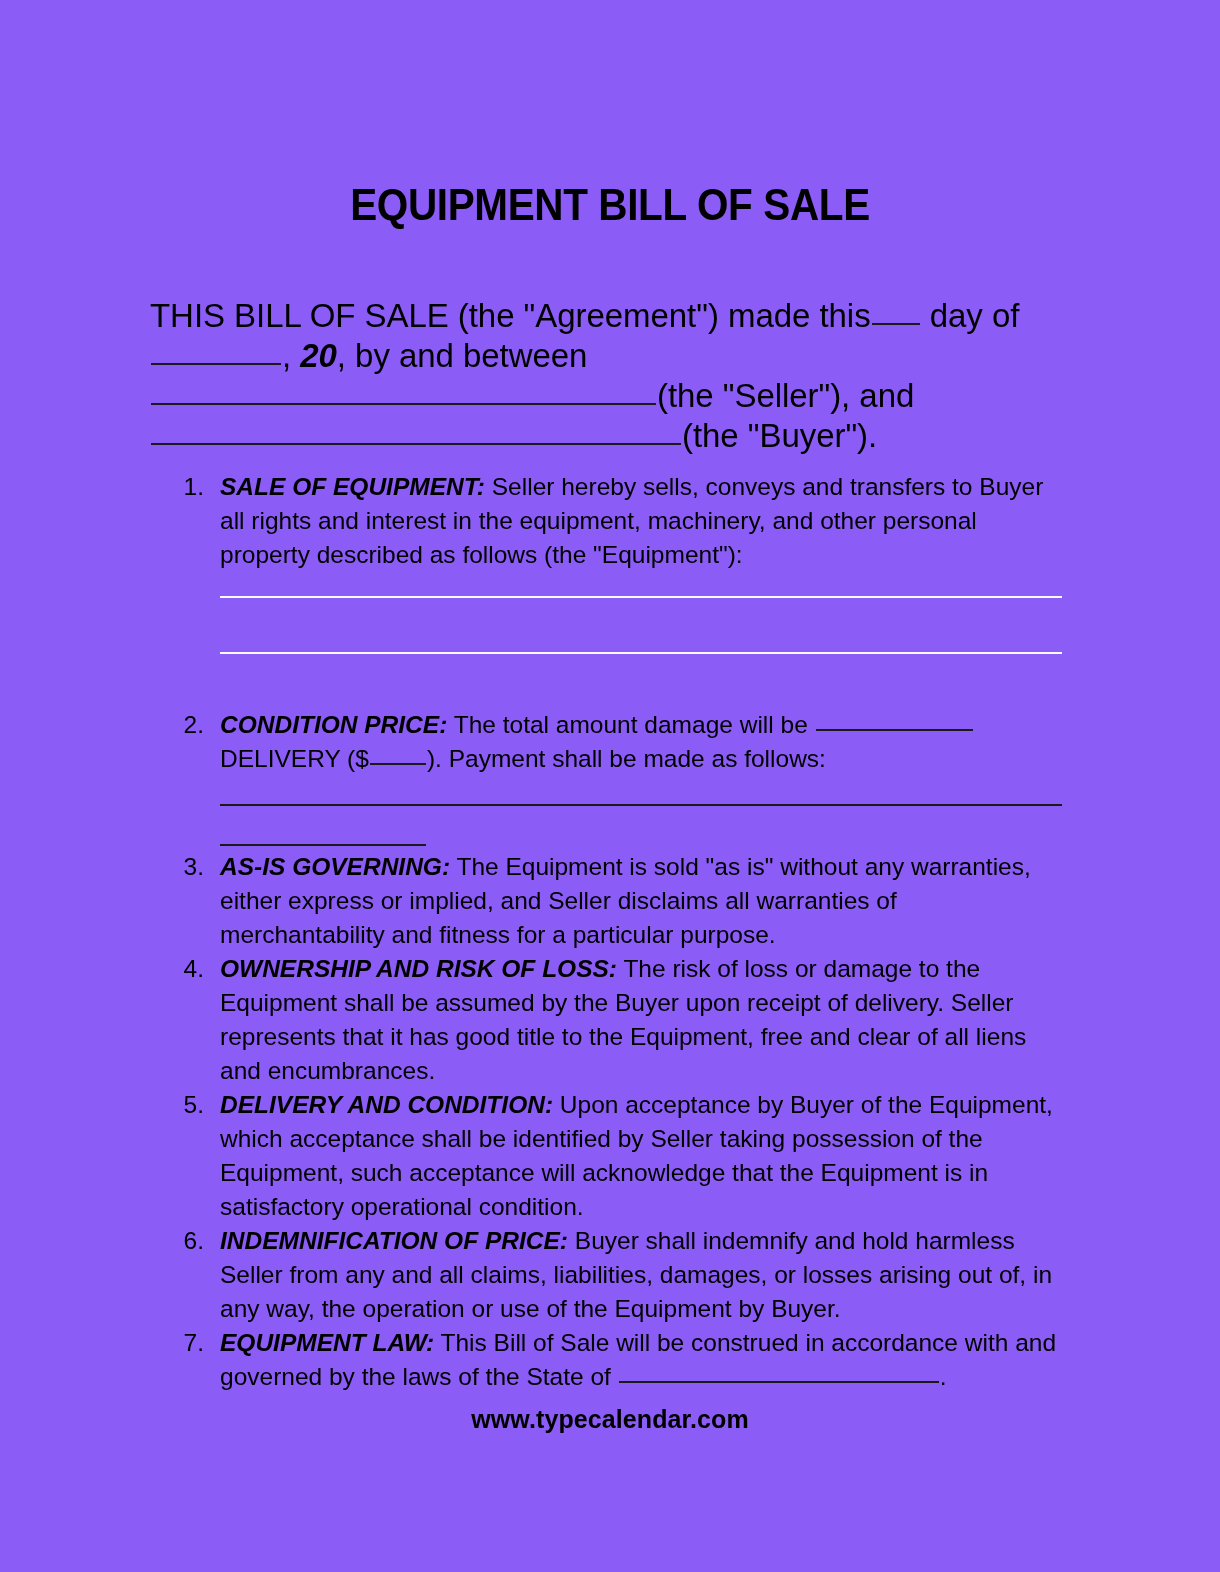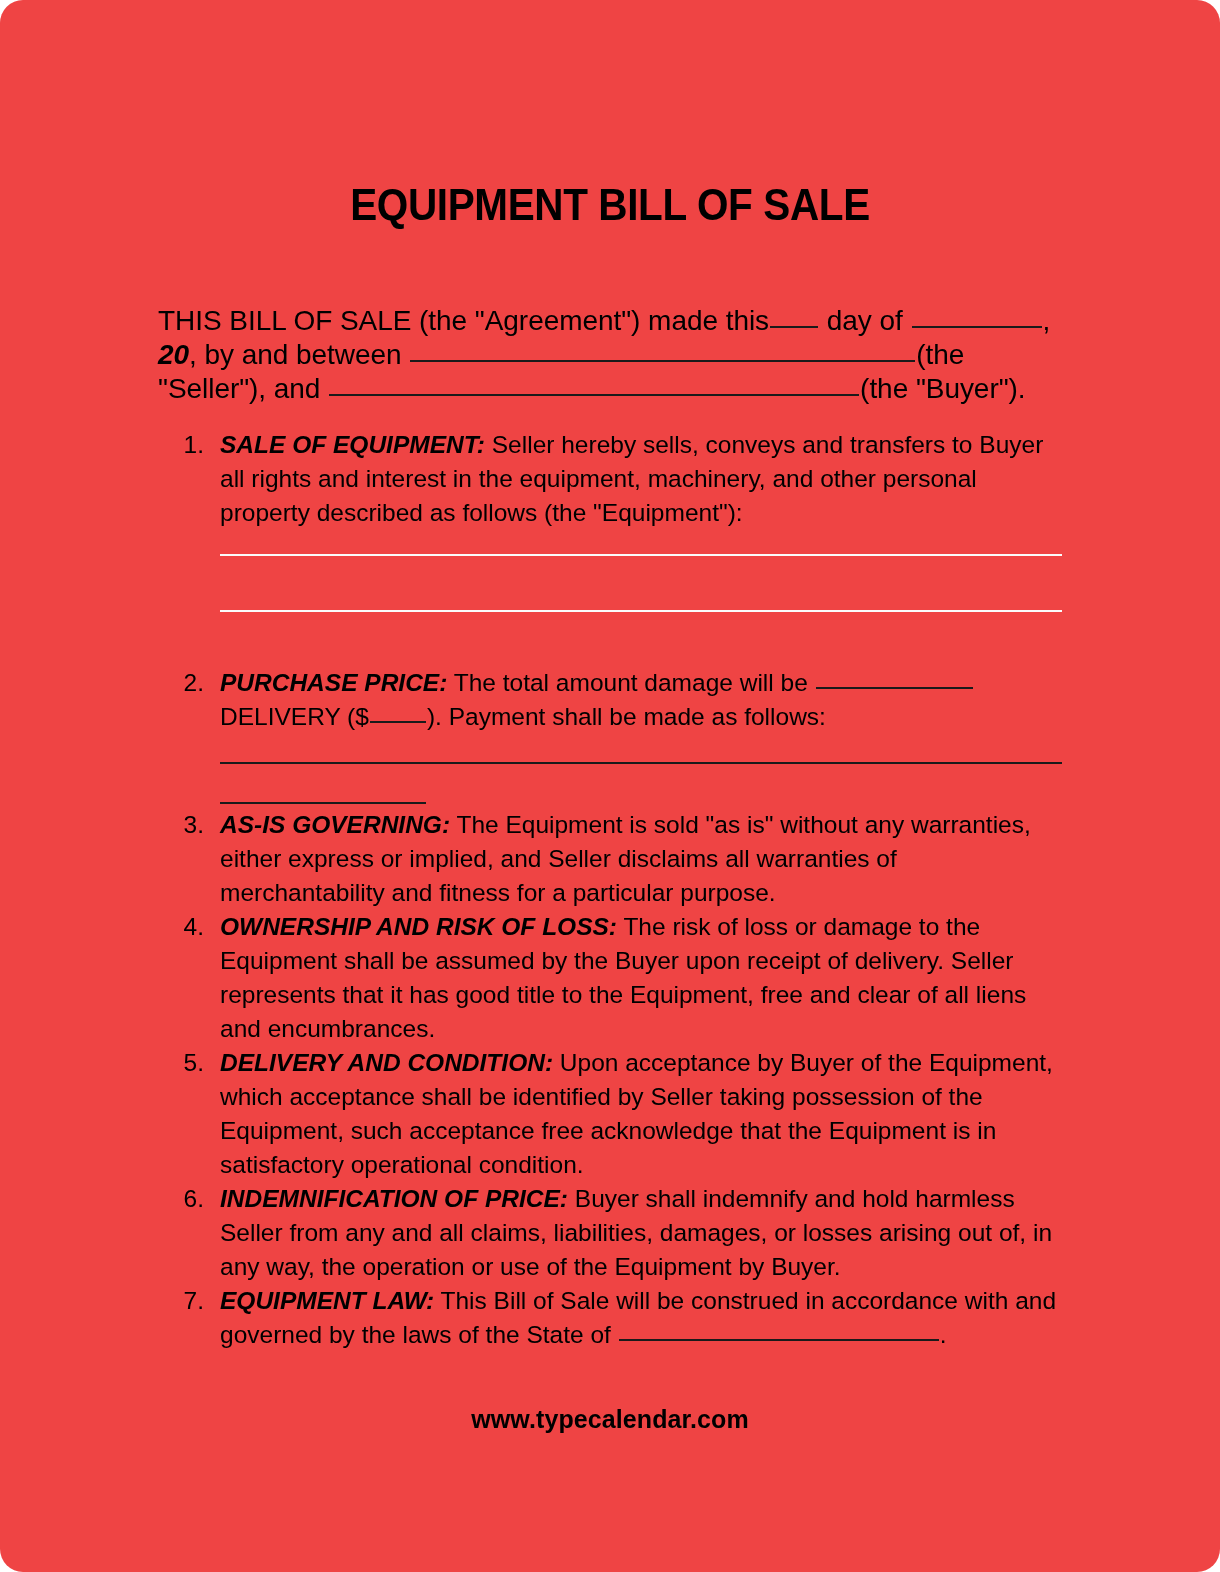--- a/index.html
+++ b/index.html
@@ -13,23 +13,22 @@
     height: 1572px;
     font-family: "Liberation Sans", sans-serif;
     color: #000000;
     -webkit-font-smoothing: antialiased;
   }
 
   .page {
     position: relative;
     width: 1220px;
     height: 1572px;
-    background: #ef4444;
+    background: #8b5cf6;
     box-sizing: border-box;
-    border-radius: 23px;
   }
 
   
   .doc-title {
     position: absolute;
     top: 152px;
     left: 0;
     width: 1220px;
     text-align: center;
     font-size: 44px;
@@ -42,24 +41,24 @@
 
   
   .body-block {
     position: absolute;
     left: 150px;
     top: 296px;
     width: 915px;
   }
 
   .intro {
-    font-size: 28px;
-    line-height: 34px;
+    font-size: 33px;
+    line-height: 40px;
     letter-spacing: -0.05px;
-    margin: 8px;
+    margin: 0;
   }
   .intro .yr {
     font-weight: 700;
     font-style: italic;
   }
 
   
   .blk {
     display: inline-block;
     border-bottom: 2px solid #1a1a1a;
@@ -163,21 +162,21 @@
         <span class="txt"><span class="lbl">SALE OF EQUIPMENT:</span><span> Seller hereby sells, conveys and transfers to Buyer all rights and interest in the equipment, machinery, and other personal property described as follows (the "Equipment"):</span></span>
       </li>
 
       <li class="desc-area">
         <span class="faint-rule r1"></span>
         <span class="faint-rule r2"></span>
       </li>
 
       <li>
         <span class="num">2.</span>
-        <span class="txt"><span class="lbl">PURCHASE PRICE:</span><span> The total amount damage will be</span>
+        <span class="txt"><span class="lbl">CONDITION PRICE:</span><span> The total amount damage will be</span>
           <span class="blk blk-amount"></span>
           <span>DELIVERY ($</span><span class="blk blk-cents"></span><span>). Payment shall be made as follows:</span></span>
       </li>
 
       <li class="pay-rules">
         <span class="pay-rule long"></span>
         <span class="pay-rule short"></span>
       </li>
 
       <li>
@@ -185,21 +184,21 @@
         <span class="txt"><span class="lbl">AS-IS GOVERNING:</span><span> The Equipment is sold "as is" without any warranties, either express or implied, and Seller disclaims all warranties of merchantability and fitness for a particular purpose.</span></span>
       </li>
 
       <li>
         <span class="num">4.</span>
         <span class="txt"><span class="lbl">OWNERSHIP AND RISK OF LOSS:</span><span> The risk of loss or damage to the Equipment shall be assumed by the Buyer upon receipt of delivery. Seller represents that it has good title to the Equipment, free and clear of all liens and encumbrances.</span></span>
       </li>
 
       <li>
         <span class="num">5.</span>
-        <span class="txt"><span class="lbl">DELIVERY AND CONDITION:</span><span> Upon acceptance by Buyer of the Equipment, which acceptance shall be identified by Seller taking possession of the Equipment, such acceptance free acknowledge that the Equipment is in satisfactory operational condition.</span></span>
+        <span class="txt"><span class="lbl">DELIVERY AND CONDITION:</span><span> Upon acceptance by Buyer of the Equipment, which acceptance shall be identified by Seller taking possession of the Equipment, such acceptance will acknowledge that the Equipment is in satisfactory operational condition.</span></span>
       </li>
 
       <li>
         <span class="num">6.</span>
         <span class="txt"><span class="lbl">INDEMNIFICATION OF PRICE:</span><span> Buyer shall indemnify and hold harmless Seller from any and all claims, liabilities, damages, or losses arising out of, in any way, the operation or use of the Equipment by Buyer.</span></span>
       </li>
 
       <li>
         <span class="num">7.</span>
         <span class="txt"><span class="lbl">EQUIPMENT LAW:</span><span> This Bill of Sale will be construed in accordance with and governed by the laws of the State of</span>

